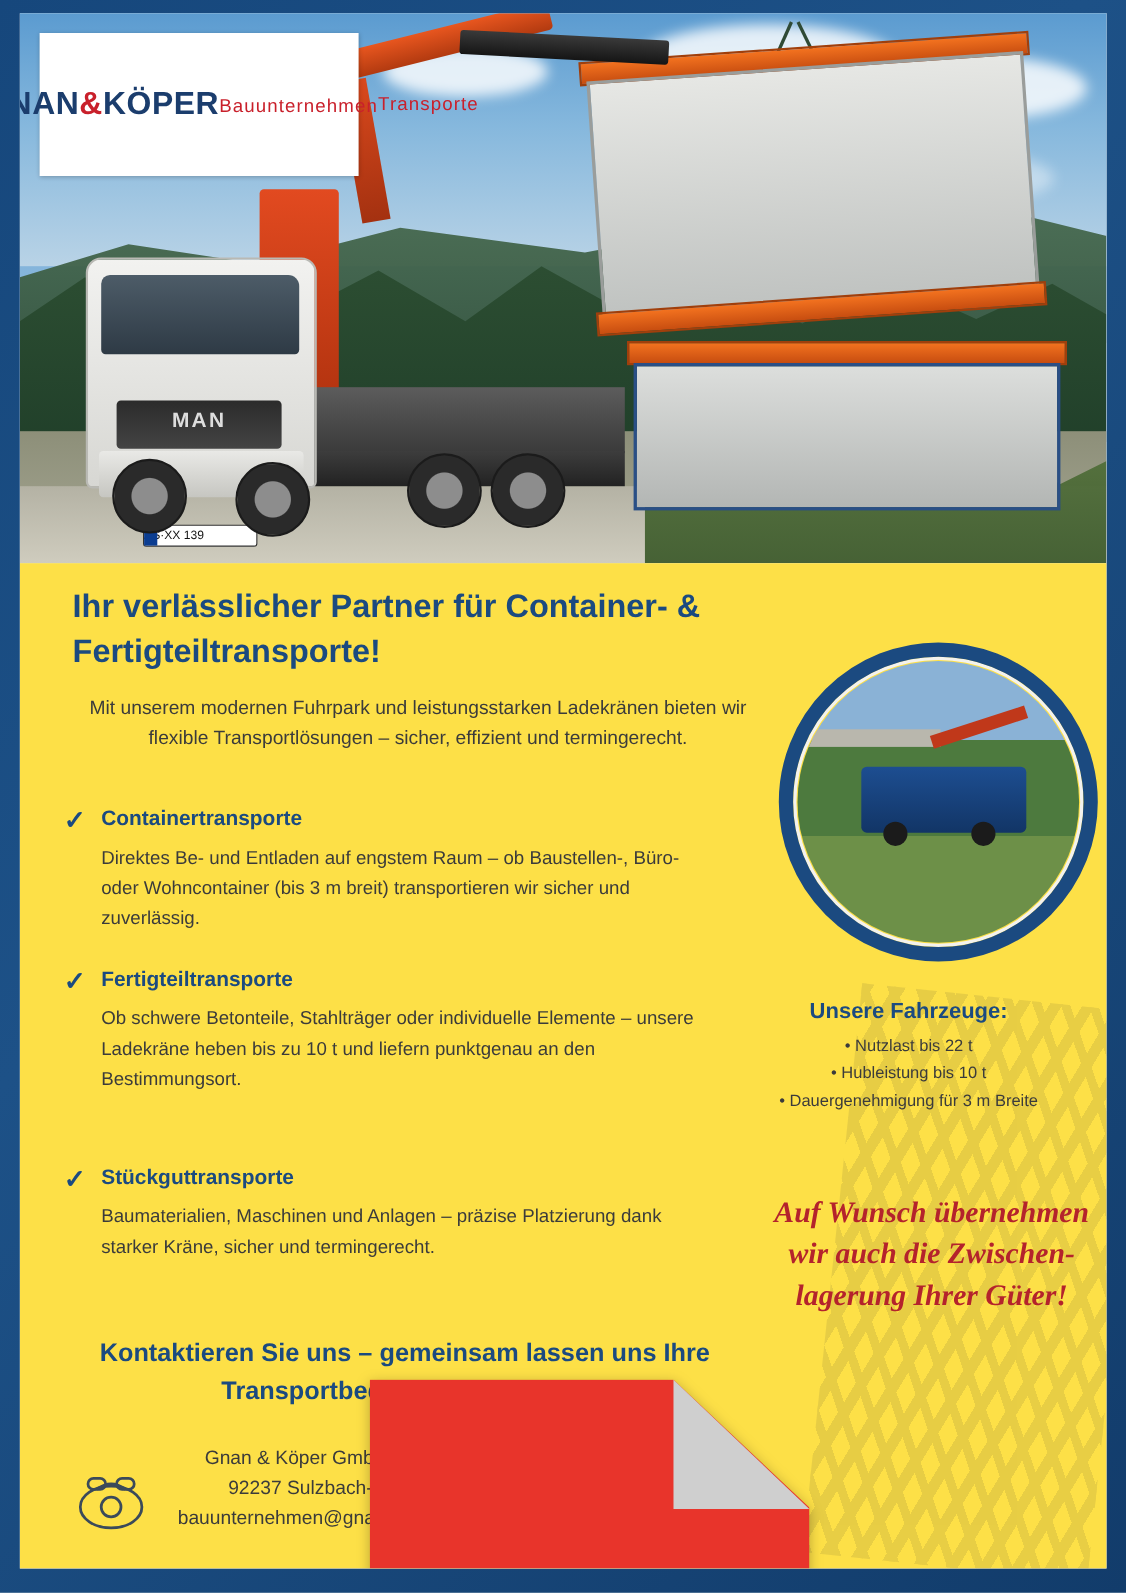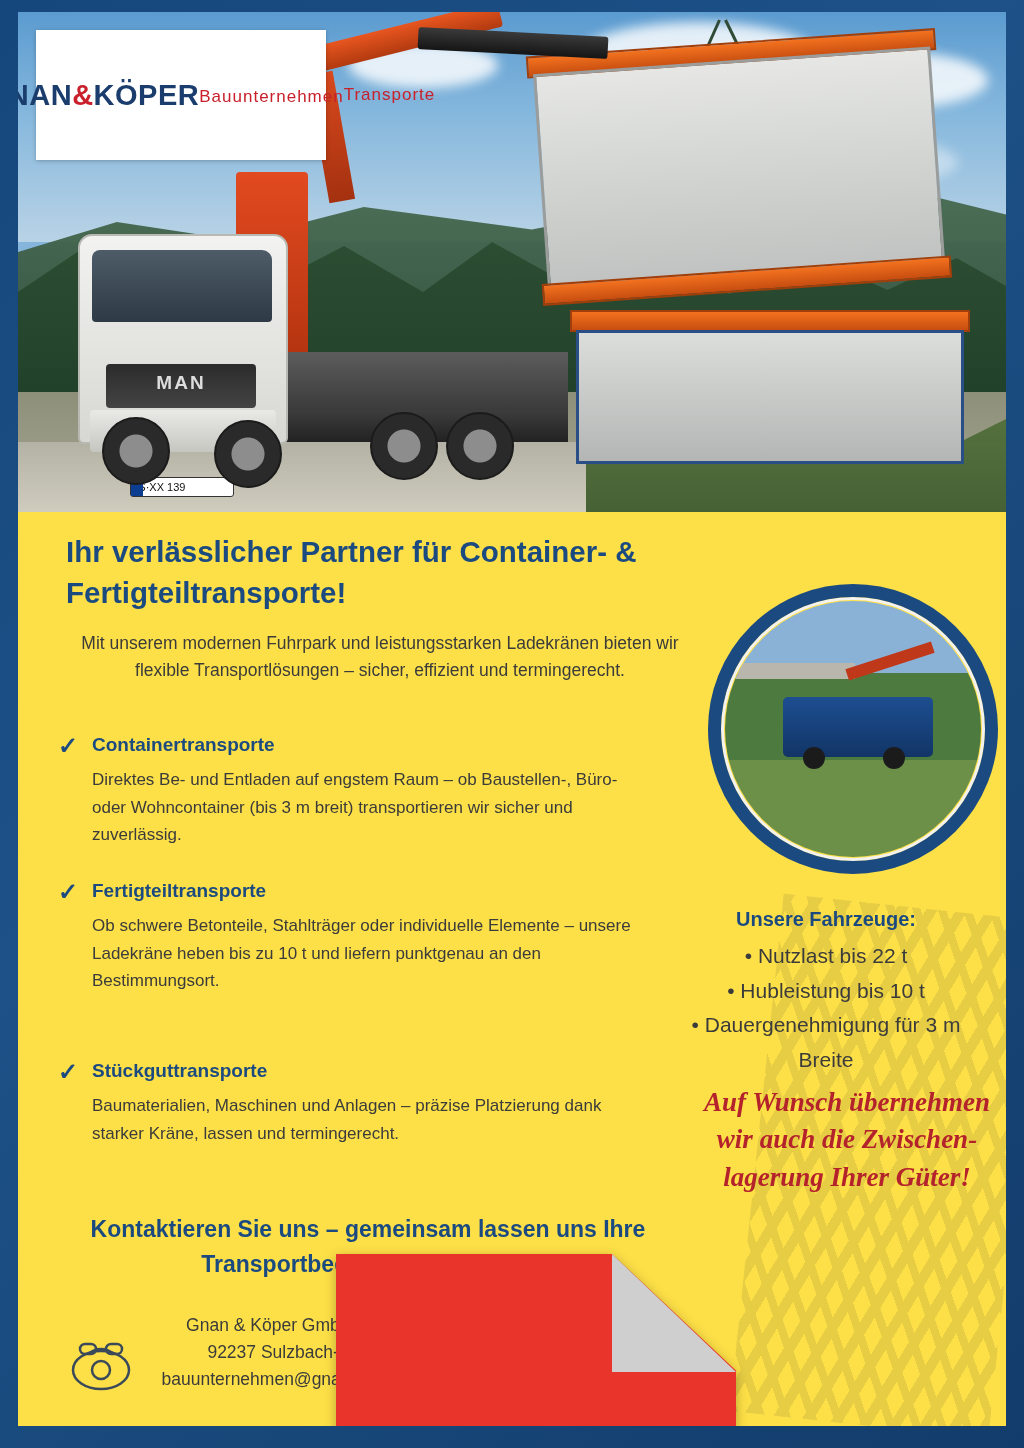--- a/index.html
+++ b/index.html
@@ -299,21 +299,21 @@
   }
 
   .vehicles {
     position: absolute; left: 652px; top: 396px; width: 312px;
     text-align: center;
   }
   .vehicles .v-title {
     font-size: 20px; font-weight: bold; color: #1b4a80; margin-bottom: 8px;
   }
   .vehicles .v-line {
-    font-size: 21px; color: #3b3b3b; line-height: 1.65;
+    font-size: 15px; color: #3b3b3b; line-height: 1.65;
   }
 
   .wish {
     position: absolute; left: 666px; top: 572px; width: 326px;
     text-align: center;
     font-family: "Liberation Serif", serif;
     font-style: italic; font-weight: bold;
     font-size: 27px; color: #b4232c; line-height: 1.38;
   }
 
@@ -418,21 +418,21 @@
           <span>Fertigteiltransporte</span>
         </div>
         <div class="body">Ob schwere Betonteile, Stahlträger oder individuelle Elemente – unsere Ladekräne heben bis zu 10 t und liefern punktgenau an den Bestimmungsort.</div>
       </div>
 
       <div class="item item3">
         <div class="title">
           <span class="check">✓</span>
           <span>Stückguttransporte</span>
         </div>
-        <div class="body">Baumaterialien, Maschinen und Anlagen – präzise Platzierung dank starker Kräne, lassen und termingerecht.</div>
+        <div class="body">Baumaterialien, Maschinen und Anlagen – präzise Platzierung dank starker Kräne, sicher und termingerecht.</div>
       </div>
 
       <div class="cta">Kontaktieren Sie uns – gemeinsam lassen uns Ihre Transportbedürfnisse erfüllen!</div>
 
       <svg class="phone-icon" viewBox="0 0 66 54">
         <ellipse cx="33" cy="30" rx="28" ry="19" fill="none" stroke="#3b4a5a" stroke-width="2.5"></ellipse>
         <circle cx="33" cy="30" r="9" fill="none" stroke="#3b4a5a" stroke-width="2.5"></circle>
         <rect x="12" y="4" width="16" height="10" rx="5" fill="none" stroke="#3b4a5a" stroke-width="2.5"></rect>
         <rect x="38" y="4" width="16" height="10" rx="5" fill="none" stroke="#3b4a5a" stroke-width="2.5"></rect>
         <path d="M20 14 q13 -10 26 0" fill="none" stroke="#3b4a5a" stroke-width="2.5"></path>

